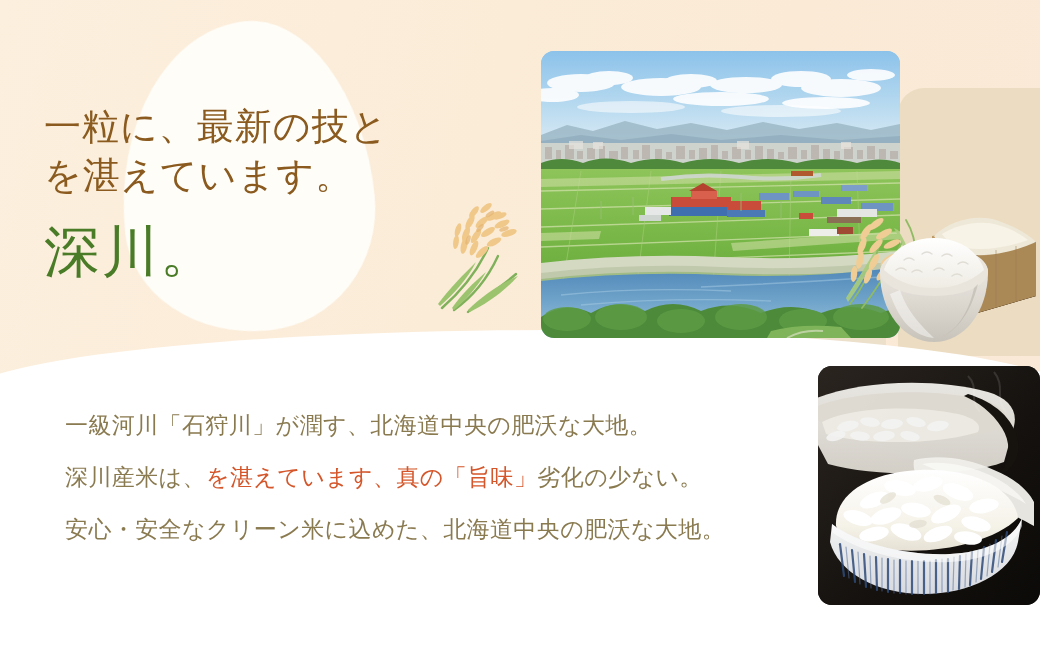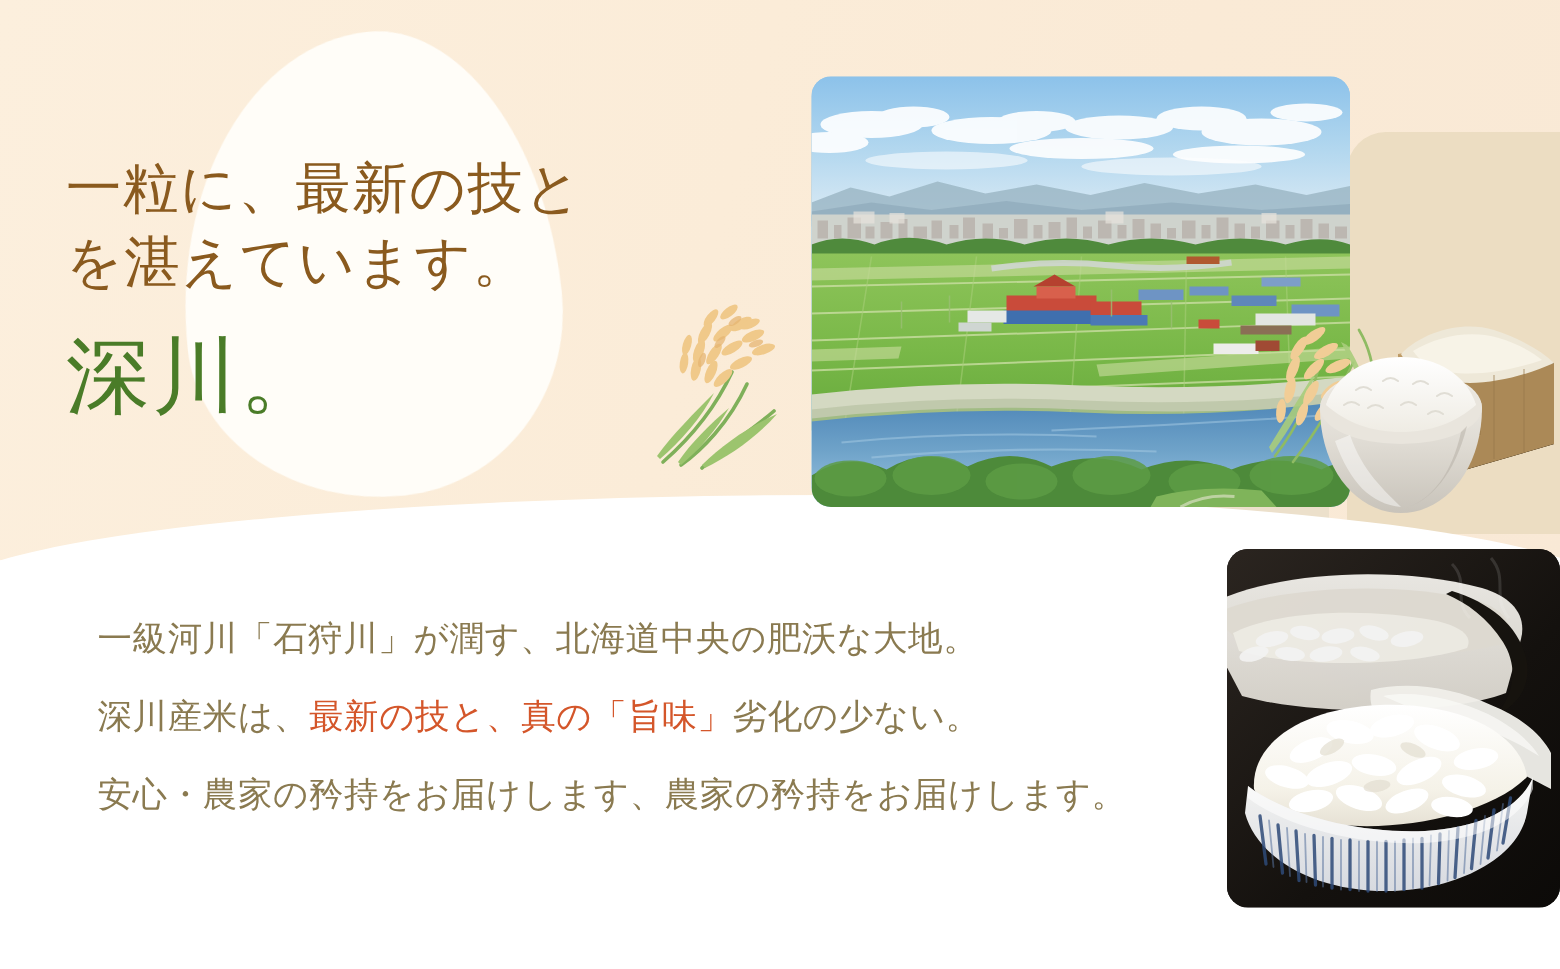--- a/index.html
+++ b/index.html
@@ -605,17 +605,17 @@
 
       <g stroke="#ffffff" stroke-width="2" fill="none" opacity="0.12">
         <path d="M150 10 C 162 22, 150 34, 162 46"></path>
         <path d="M176 6 C 188 20, 176 32, 188 46"></path>
       </g>
     </svg>
   </div>
 
   <div class="body-copy">
     <div class="bline">一級河川「石狩川」が潤す、北海道中央の肥沃な大地。</div>
-    <div class="bline"><span>深川産米は、</span><span class="hl">最新の技と、真の「旨味」</span><span>劣化の少ない。</span></div>
-    <div class="bline">安心・農家の矜持をお届けします、農家の矜持をお届けします。</div>
+    <div class="bline"><span>深川産米は、</span><span class="hl">を湛えています、真の「旨味」</span><span>劣化の少ない。</span></div>
+    <div class="bline">安心・安全なクリーン米に込めた、北海道中央の肥沃な大地。</div>
   </div>
 
 </div>
 
 </body></html>

